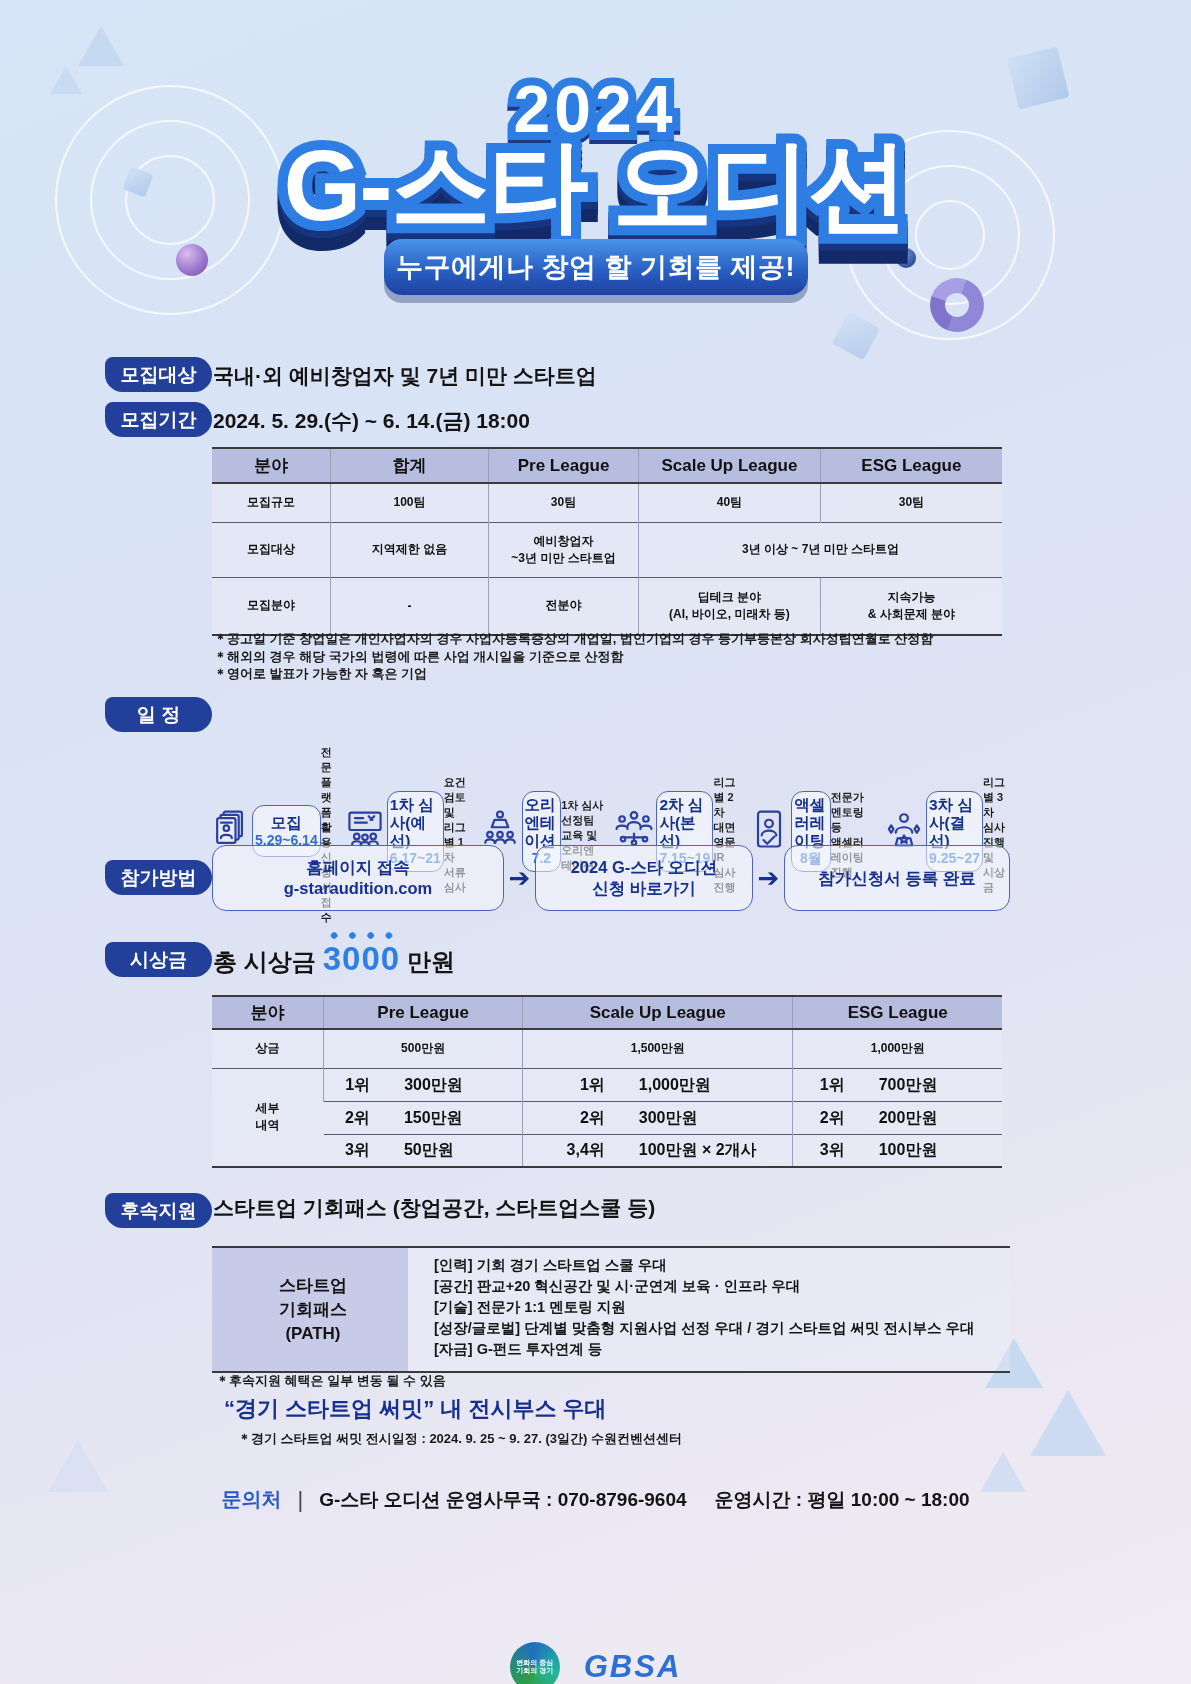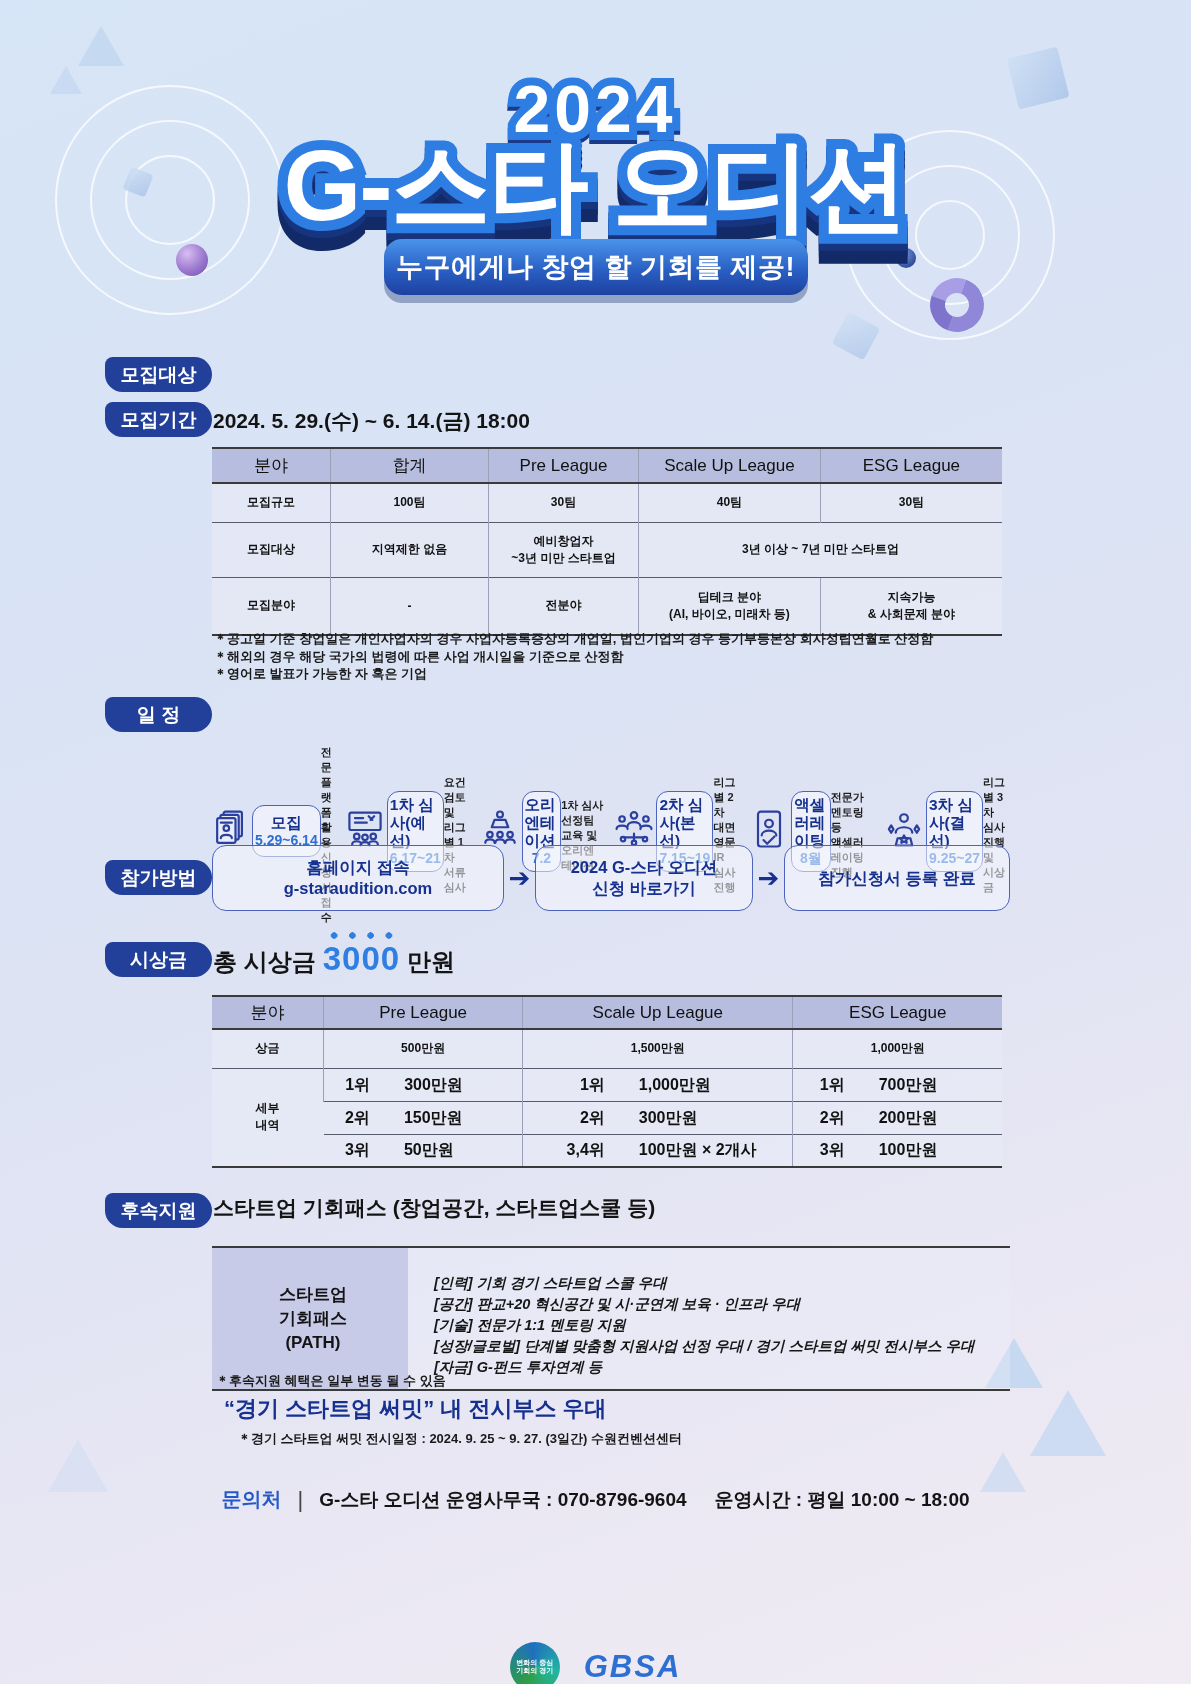--- a/index.html
+++ b/index.html
@@ -54,21 +54,21 @@
     display:flex; align-items:center; justify-content:center;
     border-radius:8px 18px 18px 18px;
   }
 
   .row-text{ position:absolute; left:213px; z-index:2; font-size:21px; font-weight:800; color:#141414; }
 
   
   table{ border-collapse:collapse; position:absolute; z-index:2; }
   .data-table{ left:212px; width:790px; border-top:2.5px solid #3a3a3a; border-bottom:2.5px solid #3a3a3a; }
   .data-table th{
-    background:#b7bdde; font-size:17px; font-weight:400; color:#111;
+    background:#b7bdde; font-size:17px; font-weight:700; color:#111;
     border-bottom:2px solid #3a3a3a;
   }
   .data-table td{ background:rgba(231,234,245,0.75); font-size:12px; font-weight:700; color:#111;
     text-align:center; vertical-align:middle; }
   .data-table th + th, .data-table td + td{ border-left:1px solid #9aa0b8; }
   .data-table tr + tr td{ border-top:1.2px solid #565b6e; }
   #league-table{ top:447px; }
   #league-table tr.h34{ height:35px; } #league-table tr.h38{ height:39px; }
   #league-table tr.h52{ height:55px; } #league-table tr.h56{ height:58px; }
 
@@ -117,21 +117,21 @@
   #prize-table .pair .rk{ min-width:46px; text-align:right; }
   #prize-table .pair .amt{ min-width:118px; text-align:left; margin-left:34px; }
 
   
   .followup-title{ position:absolute; left:213px; top:1194px; z-index:2; font-size:21px; font-weight:800; color:#141414; }
   .path-table{ position:absolute; left:212px; top:1246px; width:798px; z-index:2;
     border-top:2.5px solid #3a3a3a; border-bottom:2.5px solid #3a3a3a;
     display:flex; }
   .path-left{ width:196px; background:#c7cbe7; display:flex; align-items:center; justify-content:center;
     text-align:center; font-size:17px; font-weight:800; color:#141414; line-height:24px;padding-left:6px; }
-  .path-right{ flex:1; padding:25px 0 11px 26px; background:rgba(236,238,248,0.35);font-style:italic; }
+  .path-right{ flex:1; padding:7px 0 11px 26px; background:rgba(236,238,248,0.35); }
   .path-right div{ font-size:14.5px; font-weight:700; color:#161616; line-height:21px; }
   .fu-note{ position:absolute; left:216px; top:1372px; z-index:2; font-size:13px; font-weight:600; color:#1a1a1a; }
   .summit{ position:absolute; left:224px; top:1394px; z-index:2; font-size:22px; font-weight:900; color:#15308f; }
   .summit-note{ position:absolute; left:238px; top:1430px; z-index:2; font-size:13px; font-weight:600; color:#1a1a1a; }
 
   
   .contact{ position:absolute; left:0; top:1486px; width:100%; z-index:2;
     display:flex; align-items:center; justify-content:center; gap:16px; }
   .contact .c-label{ font-size:20px; font-weight:800; color:#2558c8; }
   .contact .c-div{ font-size:22px; font-weight:300; color:#444; }
@@ -175,20 +175,21 @@
     </svg>
     <svg class="title-svg">
       <text x="595" y="100" text-anchor="middle">G-스타 오디션</text>
     </svg>
     <div class="ribbon">
       <span>누구에게나 창업 할 기회를 제공!</span>
     </div>
   </header>
 
   <div class="pill" style="top:357px;">모집대상</div>
+  <div class="row-text" style="top:362px;">국내·외 예비창업자 및 7년 미만 스타트업</div>
 
   <div class="pill" style="top:402px;">모집기간</div>
   <div class="row-text" style="top:407px;">2024. 5. 29.(수) ~ 6. 14.(금) 18:00</div>
 
   <table class="data-table" id="league-table">
     <colgroup>
         <col style="width:15%">
         <col style="width:20%">
         <col style="width:19%">
         <col style="width:23%">

